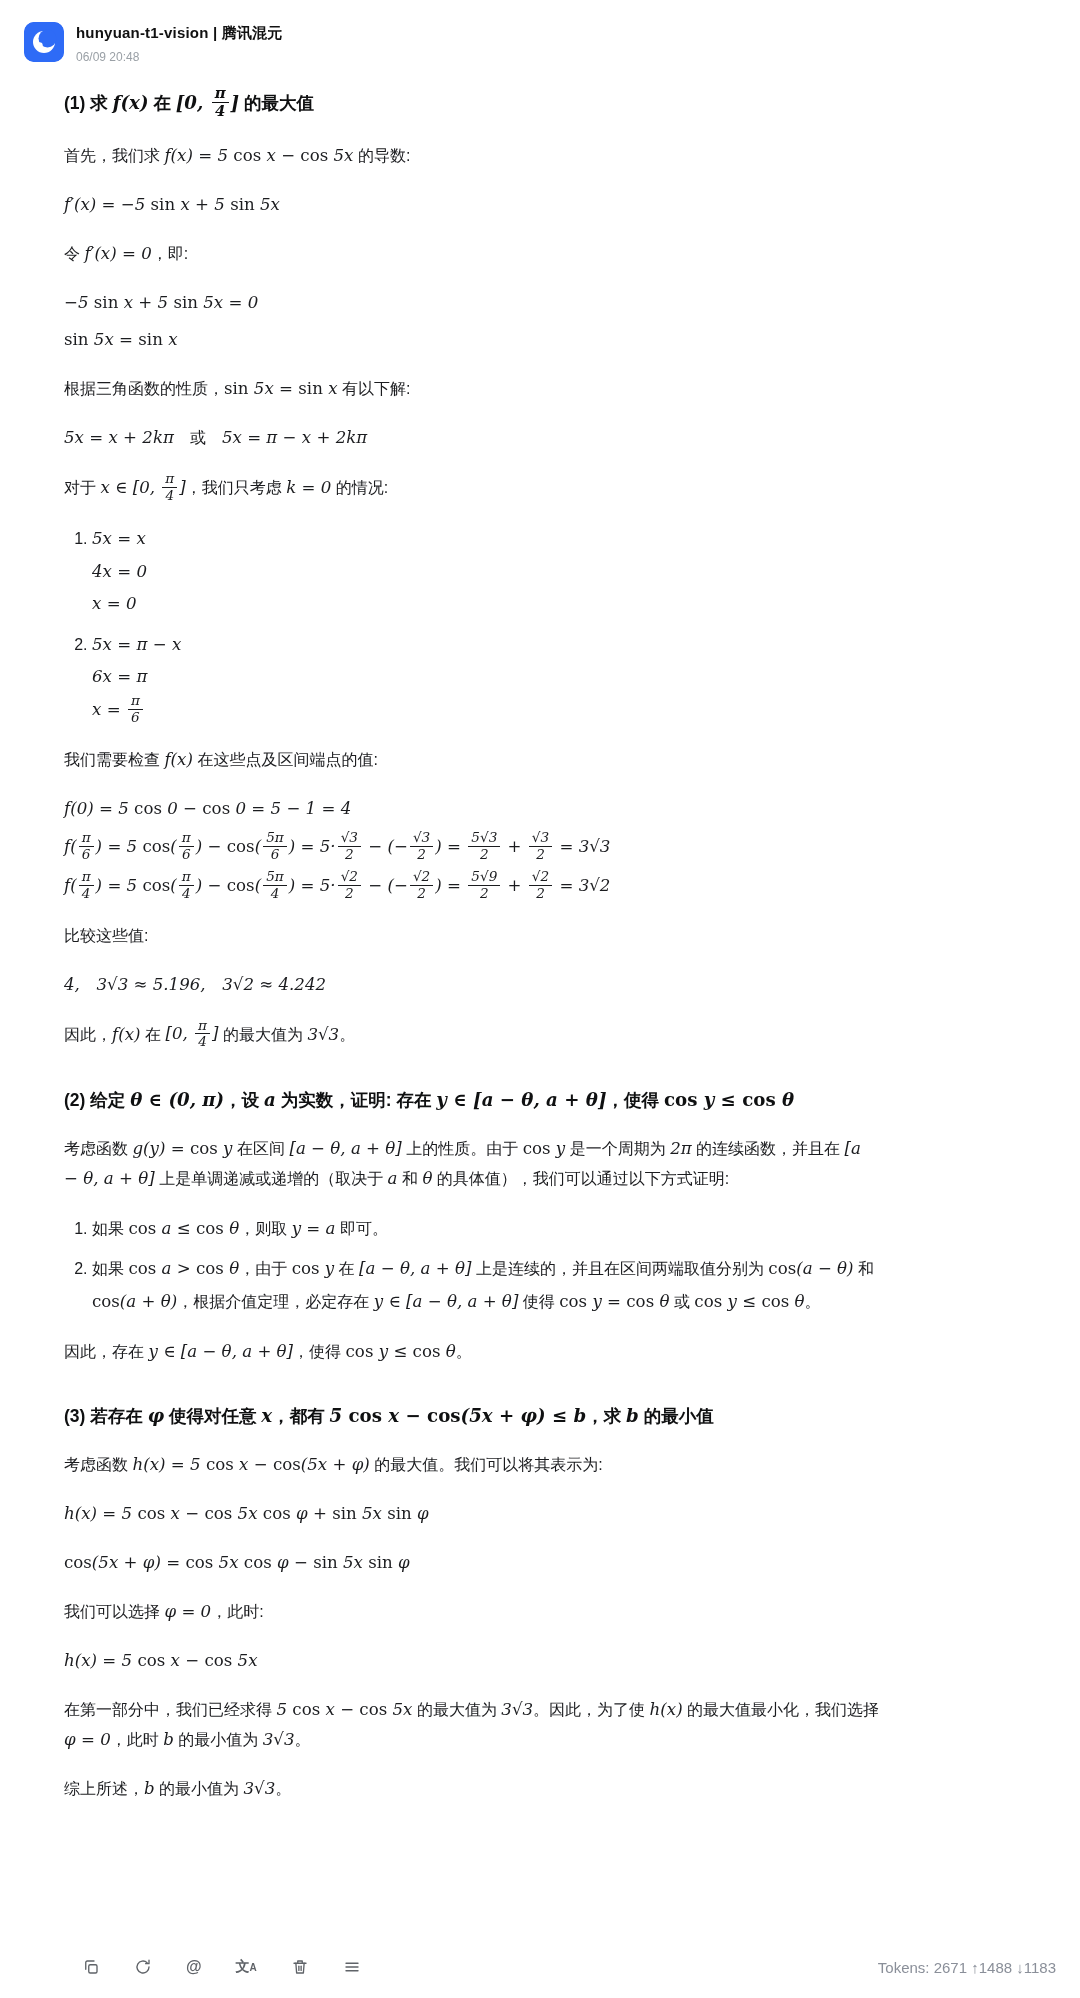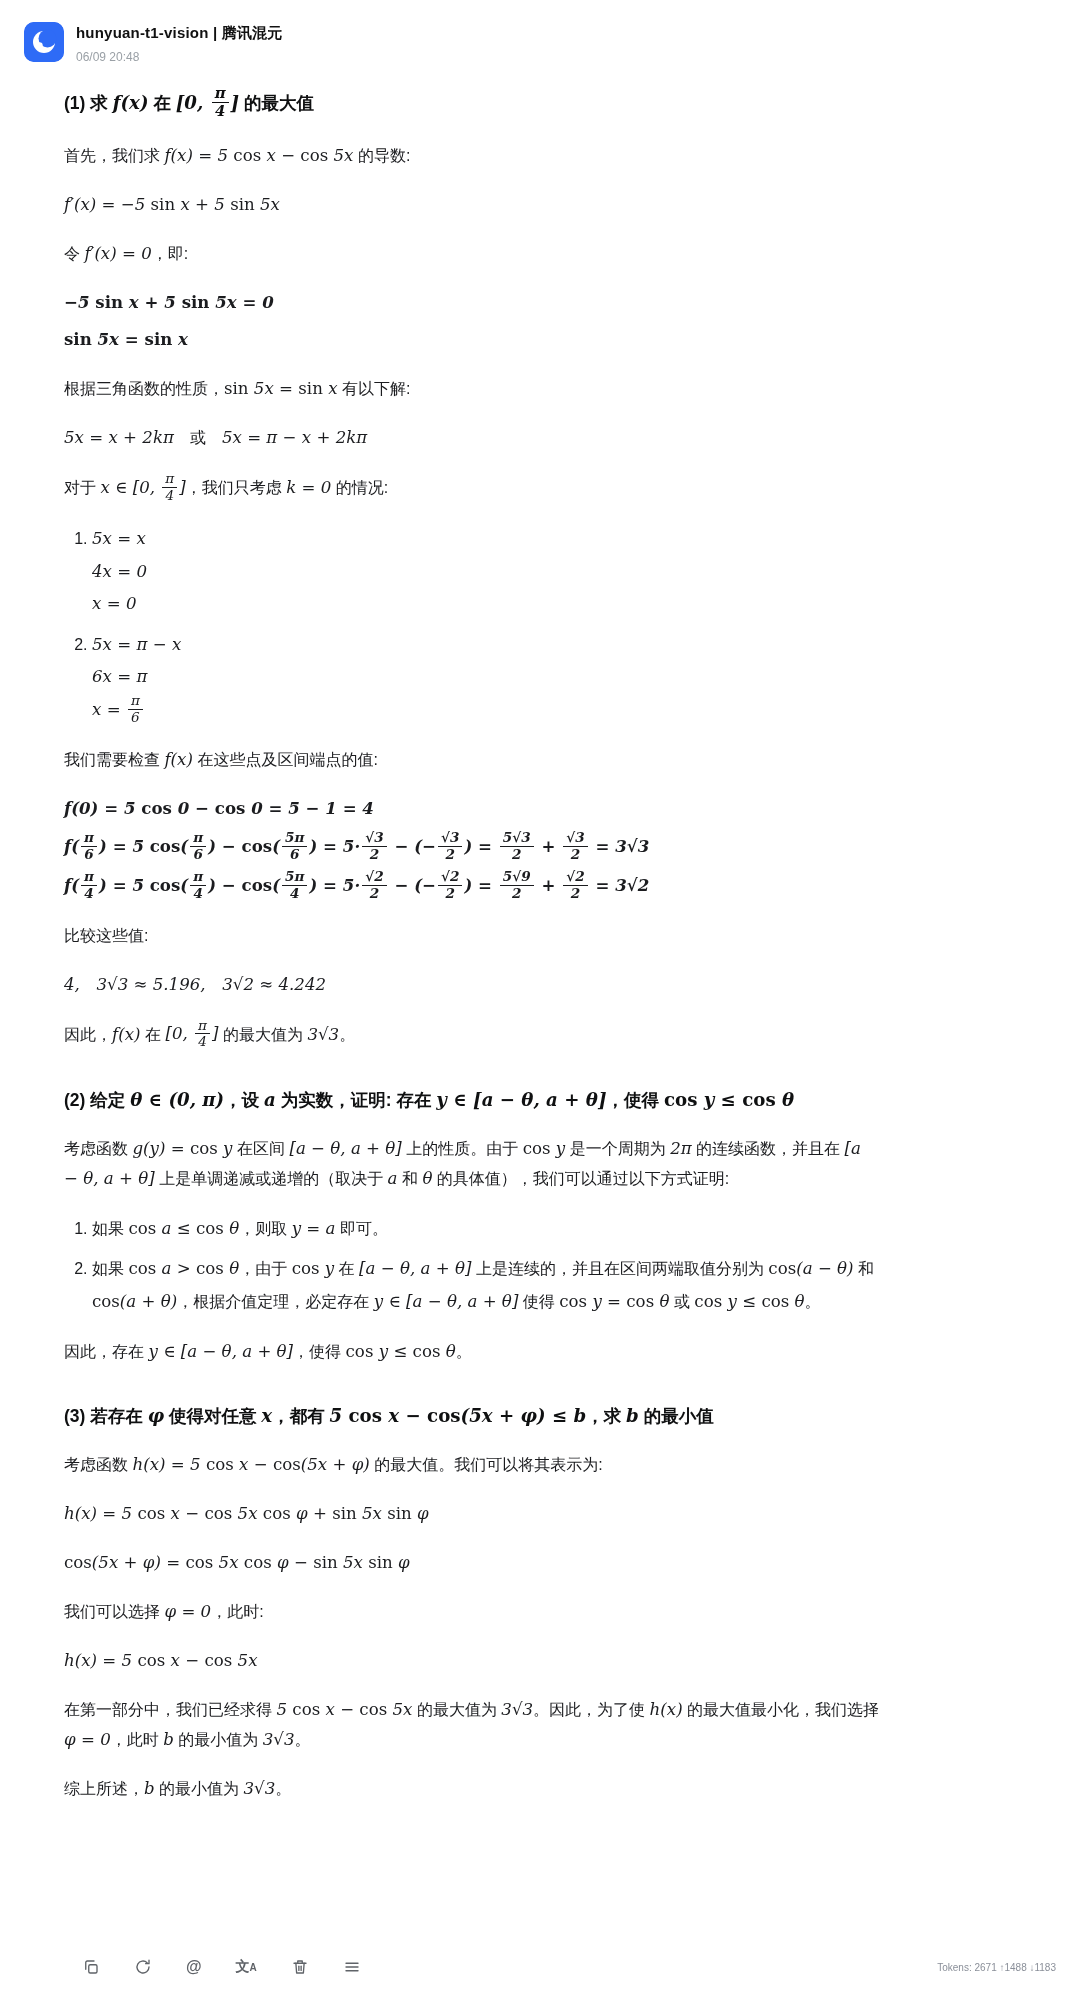--- a/index.html
+++ b/index.html
@@ -35,21 +35,21 @@
   }
   .blk { max-width:850px; }
   .heading {
     font-size:17.5px; font-weight:bold; color:#0f1011;
     margin:34px 0 20px 0; line-height:1.6;
   }
   .heading:first-child { margin-top:4px; }
   .para { margin:19px 0; line-height:1.8; }
   .mathline { margin:19px 0; line-height:1.8; }
   .mathgroup { margin:19px 0; }
-  .mathgroup .mline { margin:7px 0; line-height:1.8;font-weight:bold; }
+  .mathgroup .mline { margin:7px 0; line-height:1.8; }
   ol.olist { margin:14px 0 18px 0; padding-left:28px; }
   ol.olist li { margin:8px 0; line-height:1.95; }
 
   .math {
     font-family:"DejaVu Serif","Liberation Serif",serif;
     font-style:italic;
     font-size:1.04em;
     white-space:normal;
   }
   .math .fn { font-style:normal; }
@@ -72,21 +72,21 @@
   .tool-btn {
     background:none; border:none; padding:4px; margin:0; cursor:pointer;
     color:#5f6368; display:flex; align-items:center; justify-content:center;
     font-family:inherit;
   }
   .tool-btn svg { display:block; }
   .tool-btn.text-icon { font-size:16px; font-weight:bold; color:#5f6368; line-height:1; }
   .translate-glyph { font-size:14px; font-weight:bold; }
   .translate-glyph .small-a { font-size:10px; font-weight:bold; }
   .tokens {
-    color:#8a8f99; font-size:10px; white-space:nowrap;
+    color:#8a8f99; font-size:15px; white-space:nowrap;
   }
 </style>
 </head>
 <body>
 
 <div class="page">
 
   <div class="header">
     <div class="logo">
       <svg width="40" height="40" viewBox="0 0 40 40">

